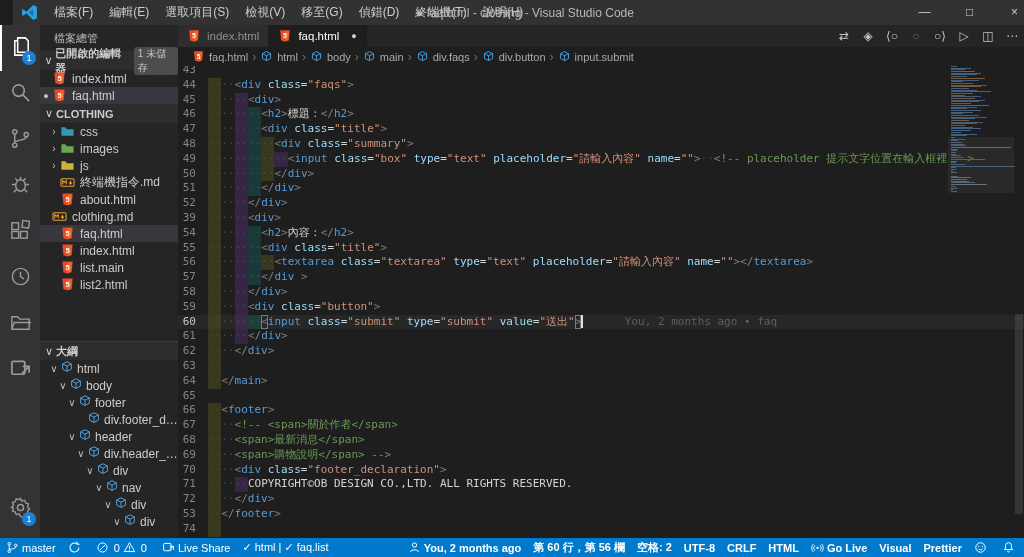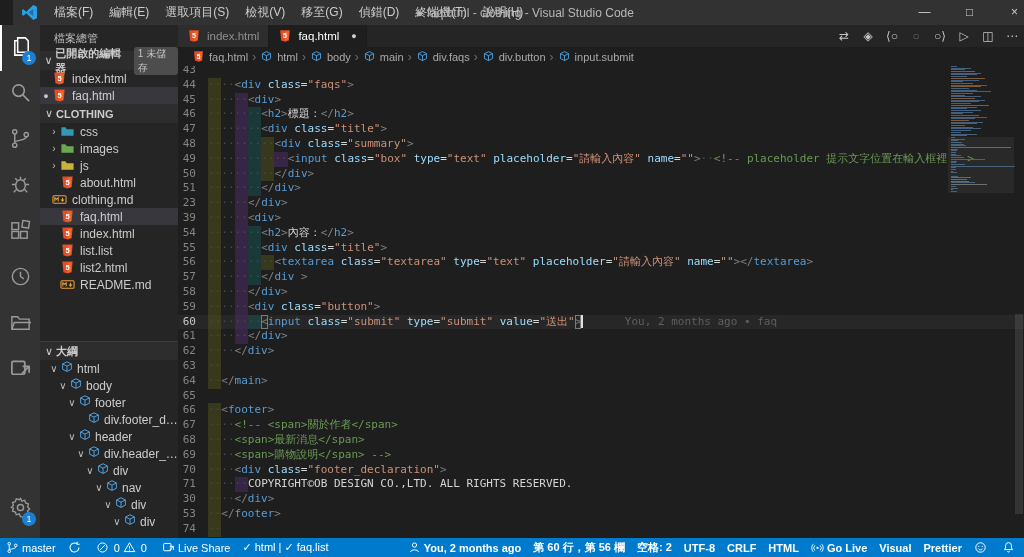--- a/index.html
+++ b/index.html
@@ -246,20 +246,29 @@
         <div class="row" style="padding-left: 8px;">
           <span class="chev">›</span>
           <span class="ficon"><svg viewBox="0 0 16 16">
               <path d="M1.5 3.5h4.2l1.6 2h7.2v7h-13z" fill="#c9b33a"></path>
             </svg></span>
           <span class="lbl">js</span>
         </div>
         <div class="row" style="padding-left: 8px;">
           <span class="chev"></span>
           <span class="ficon"><svg viewBox="0 0 16 16">
+              <rect x="1" y="4" width="14" height="8" rx="1.2" fill="none" stroke="#e8a33d" stroke-width="1.1"></rect>
+              <path d="M3 10.2V6l1.8 1.8L6.6 6v4.2" stroke="#e8a33d" fill="none" stroke-width="1.1"></path>
+              <path d="M11.2 6v3.6M9.6 8l1.6 1.8L12.8 8" stroke="#e8a33d" fill="none" stroke-width="1.1"></path>
+            </svg></span>
+          <span class="lbl">終端機指令.md</span>
+        </div>
+        <div class="row" style="padding-left: 8px;">
+          <span class="chev"></span>
+          <span class="ficon"><svg viewBox="0 0 16 16">
               <path d="M2.5 1.5h11L12.4 13 8 14.5 3.6 13z" fill="#e44d26"></path>
               <path d="M8 2.6v11l3.7-1.2.8-9.8z" fill="#f16529"></path>
               <text x="8" y="10.8" font-size="8" fill="#fff" text-anchor="middle" font-family="sans-serif" font-weight="bold">5</text>
             </svg></span>
           <span class="lbl">about.html</span>
         </div>
         <div class="row" style="">
           <span class="chev"></span>
           <span class="ficon"><svg viewBox="0 0 16 16">
               <rect x="1" y="4" width="14" height="8" rx="1.2" fill="none" stroke="#e8a33d" stroke-width="1.1"></rect>
@@ -286,39 +295,30 @@
             </svg></span>
           <span class="lbl">index.html</span>
         </div>
         <div class="row" style="padding-left: 8px;">
           <span class="chev"></span>
           <span class="ficon"><svg viewBox="0 0 16 16">
               <path d="M2.5 1.5h11L12.4 13 8 14.5 3.6 13z" fill="#e44d26"></path>
               <path d="M8 2.6v11l3.7-1.2.8-9.8z" fill="#f16529"></path>
               <text x="8" y="10.8" font-size="8" fill="#fff" text-anchor="middle" font-family="sans-serif" font-weight="bold">5</text>
             </svg></span>
-          <span class="lbl">list.list</span>
+          <span class="lbl">list.main</span>
         </div>
         <div class="row" style="padding-left: 8px;">
           <span class="chev"></span>
           <span class="ficon"><svg viewBox="0 0 16 16">
               <path d="M2.5 1.5h11L12.4 13 8 14.5 3.6 13z" fill="#e44d26"></path>
               <path d="M8 2.6v11l3.7-1.2.8-9.8z" fill="#f16529"></path>
               <text x="8" y="10.8" font-size="8" fill="#fff" text-anchor="middle" font-family="sans-serif" font-weight="bold">5</text>
             </svg></span>
           <span class="lbl">list2.html</span>
-        </div>
-        <div class="row" style="padding-left: 8px;">
-          <span class="chev"></span>
-          <span class="ficon"><svg viewBox="0 0 16 16">
-              <rect x="1" y="4" width="14" height="8" rx="1.2" fill="none" stroke="#e8a33d" stroke-width="1.1"></rect>
-              <path d="M3 10.2V6l1.8 1.8L6.6 6v4.2" stroke="#e8a33d" fill="none" stroke-width="1.1"></path>
-              <path d="M11.2 6v3.6M9.6 8l1.6 1.8L12.8 8" stroke="#e8a33d" fill="none" stroke-width="1.1"></path>
-            </svg></span>
-          <span class="lbl">README.md</span>
         </div>
       </div>
     <div style="height:48px"></div>
     <div class="sec-header" id="outline-header">
       <span class="chev">∨</span>
       <span>大綱</span>
     </div>
     <div id="outline-list">
         <div class="row" style="padding-left: 8px;">
           <span class="chev">∨</span>
@@ -497,41 +497,41 @@
         <div id="code-inner">
           <div class="cl"><span class="cl-num">43</span></div>
           <div class="cl"><span class="cl-num">44</span><span class="ind il1">··</span><span class="ind il2">··</span><span class="tok-p">&lt;</span><span class="tok-t">div</span><span class="tok-x"> </span><span class="tok-a">class</span><span class="tok-o">=</span><span class="tok-v">"faqs"</span><span class="tok-p">&gt;</span></div>
           <div class="cl"><span class="cl-num">45</span><span class="ind il1">··</span><span class="ind il2">··</span><span class="ind il3">··</span><span class="tok-p">&lt;</span><span class="tok-t">div</span><span class="tok-p">&gt;</span></div>
           <div class="cl"><span class="cl-num">46</span><span class="ind il1">··</span><span class="ind il2">··</span><span class="ind il3">··</span><span class="ind il4">··</span><span class="tok-p">&lt;</span><span class="tok-t">h2</span><span class="tok-p">&gt;</span><span class="tok-x">標題：</span><span class="tok-p">&lt;/</span><span class="tok-t">h2</span><span class="tok-p">&gt;</span></div>
           <div class="cl"><span class="cl-num">47</span><span class="ind il1">··</span><span class="ind il2">··</span><span class="ind il3">··</span><span class="ind il4">··</span><span class="tok-p">&lt;</span><span class="tok-t">div</span><span class="tok-x"> </span><span class="tok-a">class</span><span class="tok-o">=</span><span class="tok-v">"title"</span><span class="tok-p">&gt;</span></div>
           <div class="cl"><span class="cl-num">48</span><span class="ind il1">··</span><span class="ind il2">··</span><span class="ind il3">··</span><span class="ind il4">··</span><span class="ind il5">··</span><span class="tok-p">&lt;</span><span class="tok-t">div</span><span class="tok-x"> </span><span class="tok-a">class</span><span class="tok-o">=</span><span class="tok-v">"summary"</span><span class="tok-p">&gt;</span></div>
           <div class="cl"><span class="cl-num">49</span><span class="ind il1">··</span><span class="ind il2">··</span><span class="ind il3">··</span><span class="ind il4">··</span><span class="ind il5">··</span><span class="ind il6">··</span><span class="tok-p">&lt;</span><span class="tok-t">input</span><span class="tok-x"> </span><span class="tok-a">class</span><span class="tok-o">=</span><span class="tok-v">"box"</span><span class="tok-x"> </span><span class="tok-a">type</span><span class="tok-o">=</span><span class="tok-v">"text"</span><span class="tok-x"> </span><span class="tok-a">placeholder</span><span class="tok-o">=</span><span class="tok-v">"請輸入內容"</span><span class="tok-x"> </span><span class="tok-a">name</span><span class="tok-o">=</span><span class="tok-v">""</span><span class="tok-p">&gt;</span><span class="tok-d">··</span><span class="tok-c">&lt;!-- placeholder 提示文字位置在輸入框裡 --&gt;</span></div>
           <div class="cl"><span class="cl-num">50</span><span class="ind il1">··</span><span class="ind il2">··</span><span class="ind il3">··</span><span class="ind il4">··</span><span class="ind il5">··</span><span class="tok-p">&lt;/</span><span class="tok-t">div</span><span class="tok-p">&gt;</span></div>
           <div class="cl"><span class="cl-num">51</span><span class="ind il1">··</span><span class="ind il2">··</span><span class="ind il3">··</span><span class="ind il4">··</span><span class="tok-p">&lt;/</span><span class="tok-t">div</span><span class="tok-p">&gt;</span></div>
-          <div class="cl"><span class="cl-num">23</span><span class="ind il1">··</span><span class="ind il2">··</span><span class="ind il3">··</span><span class="tok-p">&lt;/</span><span class="tok-t">div</span><span class="tok-p">&gt;</span></div>
+          <div class="cl"><span class="cl-num">52</span><span class="ind il1">··</span><span class="ind il2">··</span><span class="ind il3">··</span><span class="tok-p">&lt;/</span><span class="tok-t">div</span><span class="tok-p">&gt;</span></div>
           <div class="cl"><span class="cl-num">39</span><span class="ind il1">··</span><span class="ind il2">··</span><span class="ind il3">··</span><span class="tok-p">&lt;</span><span class="tok-t">div</span><span class="tok-p">&gt;</span></div>
           <div class="cl"><span class="cl-num">54</span><span class="ind il1">··</span><span class="ind il2">··</span><span class="ind il3">··</span><span class="ind il4">··</span><span class="tok-p">&lt;</span><span class="tok-t">h2</span><span class="tok-p">&gt;</span><span class="tok-x">內容：</span><span class="tok-p">&lt;/</span><span class="tok-t">h2</span><span class="tok-p">&gt;</span></div>
           <div class="cl"><span class="cl-num">55</span><span class="ind il1">··</span><span class="ind il2">··</span><span class="ind il3">··</span><span class="ind il4">··</span><span class="tok-p">&lt;</span><span class="tok-t">div</span><span class="tok-x"> </span><span class="tok-a">class</span><span class="tok-o">=</span><span class="tok-v">"title"</span><span class="tok-p">&gt;</span></div>
           <div class="cl"><span class="cl-num">56</span><span class="ind il1">··</span><span class="ind il2">··</span><span class="ind il3">··</span><span class="ind il4">··</span><span class="ind il5">··</span><span class="tok-p">&lt;</span><span class="tok-t">textarea</span><span class="tok-x"> </span><span class="tok-a">class</span><span class="tok-o">=</span><span class="tok-v">"textarea"</span><span class="tok-x"> </span><span class="tok-a">type</span><span class="tok-o">=</span><span class="tok-v">"text"</span><span class="tok-x"> </span><span class="tok-a">placeholder</span><span class="tok-o">=</span><span class="tok-v">"請輸入內容"</span><span class="tok-x"> </span><span class="tok-a">name</span><span class="tok-o">=</span><span class="tok-v">""</span><span class="tok-p">&gt;</span><span class="tok-p">&lt;/</span><span class="tok-t">textarea</span><span class="tok-p">&gt;</span></div>
           <div class="cl"><span class="cl-num">57</span><span class="ind il1">··</span><span class="ind il2">··</span><span class="ind il3">··</span><span class="ind il4">··</span><span class="tok-p">&lt;/</span><span class="tok-t">div</span><span class="tok-x"> </span><span class="tok-p">&gt;</span></div>
           <div class="cl"><span class="cl-num">58</span><span class="ind il1">··</span><span class="ind il2">··</span><span class="ind il3">··</span><span class="tok-p">&lt;/</span><span class="tok-t">div</span><span class="tok-p">&gt;</span></div>
           <div class="cl"><span class="cl-num">59</span><span class="ind il1">··</span><span class="ind il2">··</span><span class="ind il3">··</span><span class="tok-p">&lt;</span><span class="tok-t">div</span><span class="tok-x"> </span><span class="tok-a">class</span><span class="tok-o">=</span><span class="tok-v">"button"</span><span class="tok-p">&gt;</span></div>
           <div class="cl current"><span class="cl-num">60</span><span class="ind il1">··</span><span class="ind il2">··</span><span class="ind il3">··</span><span class="ind il4">··</span><span class="tok-pb">&lt;</span><span class="tok-t">input</span><span class="tok-x"> </span><span class="tok-a">class</span><span class="tok-o">=</span><span class="tok-v">"submit"</span><span class="tok-x"> </span><span class="tok-a">type</span><span class="tok-o">=</span><span class="tok-v">"submit"</span><span class="tok-x"> </span><span class="tok-a">value</span><span class="tok-o">=</span><span class="tok-v">"送出"</span><span class="tok-pb">&gt;</span><span class="cursor"></span><span class="blame">You, 2 months ago • faq</span></div>
           <div class="cl"><span class="cl-num">61</span><span class="ind il1">··</span><span class="ind il2">··</span><span class="ind il3">··</span><span class="tok-p">&lt;/</span><span class="tok-t">div</span><span class="tok-p">&gt;</span></div>
           <div class="cl"><span class="cl-num">62</span><span class="ind il1">··</span><span class="ind il2">··</span><span class="tok-p">&lt;/</span><span class="tok-t">div</span><span class="tok-p">&gt;</span></div>
           <div class="cl"><span class="cl-num">63</span><span class="ind il1">··</span></div>
           <div class="cl"><span class="cl-num">64</span><span class="ind il1">··</span><span class="tok-p">&lt;/</span><span class="tok-t">main</span><span class="tok-p">&gt;</span></div>
           <div class="cl"><span class="cl-num">65</span></div>
           <div class="cl"><span class="cl-num">66</span><span class="ind il1">··</span><span class="tok-p">&lt;</span><span class="tok-t">footer</span><span class="tok-p">&gt;</span></div>
           <div class="cl"><span class="cl-num">67</span><span class="ind il1">··</span><span class="ind il2">··</span><span class="tok-c">&lt;!-- &lt;span&gt;關於作者&lt;/span&gt;</span></div>
           <div class="cl"><span class="cl-num">68</span><span class="ind il1">··</span><span class="ind il2">··</span><span class="tok-c">&lt;span&gt;最新消息&lt;/span&gt;</span></div>
           <div class="cl"><span class="cl-num">69</span><span class="ind il1">··</span><span class="ind il2">··</span><span class="tok-c">&lt;span&gt;購物說明&lt;/span&gt; --&gt;</span></div>
           <div class="cl"><span class="cl-num">70</span><span class="ind il1">··</span><span class="ind il2">··</span><span class="tok-p">&lt;</span><span class="tok-t">div</span><span class="tok-x"> </span><span class="tok-a">class</span><span class="tok-o">=</span><span class="tok-v">"footer_declaration"</span><span class="tok-p">&gt;</span></div>
           <div class="cl"><span class="cl-num">71</span><span class="ind il1">··</span><span class="ind il2">··</span><span class="ind il3">··</span><span class="tok-x">COPYRIGHT©OB DESIGN CO.,LTD. ALL RIGHTS RESERVED.</span></div>
-          <div class="cl"><span class="cl-num">30</span><span class="ind il1">··</span><span class="ind il2">··</span><span class="tok-p">&lt;/</span><span class="tok-t">div</span><span class="tok-p">&gt;</span></div>
+          <div class="cl"><span class="cl-num">72</span><span class="ind il1">··</span><span class="ind il2">··</span><span class="tok-p">&lt;/</span><span class="tok-t">div</span><span class="tok-p">&gt;</span></div>
           <div class="cl"><span class="cl-num">53</span><span class="ind il1">··</span><span class="tok-p">&lt;/</span><span class="tok-t">footer</span><span class="tok-p">&gt;</span></div>
           <div class="cl"><span class="cl-num">74</span><span class="ind il1">··</span></div>
           <div class="cl"><span class="cl-num">75</span><span class="tok-p">&lt;/</span><span class="tok-t">body</span><span class="tok-p">&gt;</span></div>
         </div>
       </div>
     <div id="minimap">
         <div id="mm-view" style="top: 71.4px; height: 56.1px;"></div>
         <div class="mrow mm-b" style="width: 6px;"></div>
         <div class="mrow mm-b" style="width: 20px;"></div>
         <div class="mrow mm-b" style="width: 14px;"></div>

